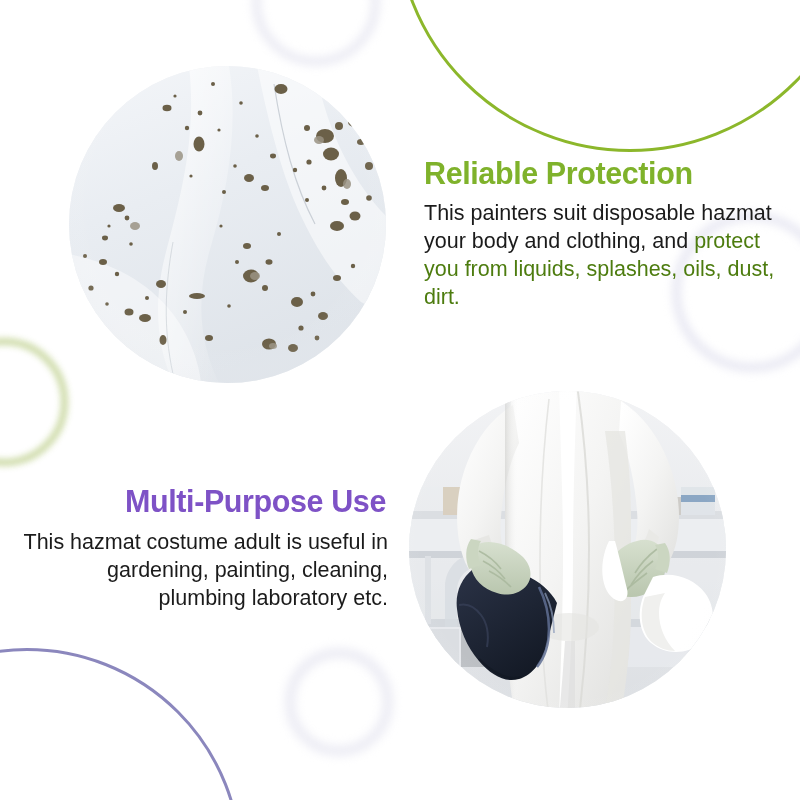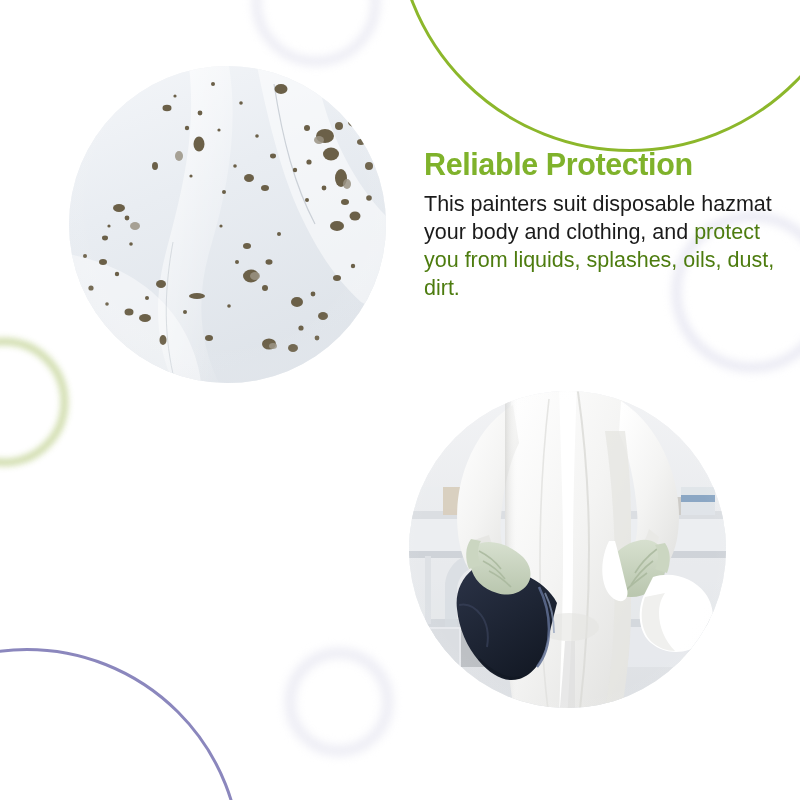--- a/index.html
+++ b/index.html
@@ -58,21 +58,21 @@
   }
 
   #photo-fabric { left:69px; top:66px; width:317px; height:317px; }
   #photo-suit  { left:409px; top:391px; width:317px; height:317px; }
 
   .photo svg { display:block; width:100%; height:100%; }
 
   
   .block { position:absolute; }
 
-  #block-protection { left:424px; top:148px; width:360px; text-align:left; }
+  #block-protection { left:424px; top:157px; width:360px; text-align:left; }
   #block-multiuse  { left:14px; top:485px; width:374px; text-align:right; }
 
   .heading {
     font-weight:bold;
     letter-spacing:-0.4px;
     line-height:1.06;
     white-space:nowrap;
   }
   #heading-protection { font-size:30.5px; color:#7fb22b; }
   #heading-multiuse   { font-size:30.5px; color:#7e52c6; margin-right:2px; }
@@ -308,14 +308,18 @@
 
       <rect width="317" height="317" fill="url(#vign2)"></rect>
     </svg>
   </div>
 
   <div class="block" id="block-protection">
     <div class="heading" id="heading-protection">Reliable Protection</div>
     <p class="body-text" id="body-protection"><span>This painters suit disposable hazmat your body and clothing, and </span><b>protect you from liquids, splashes, oils, dust, dirt.</b></p>
   </div>
 
+  <div class="block" id="block-multiuse">
+    <div class="heading" id="heading-multiuse">Multi-Purpose Use</div>
+    <p class="body-text" id="body-multiuse">This hazmat costume adult is useful in gardening, painting, cleaning, plumbing laboratory etc.</p>
+  </div>
 
 </div>
 
 </body></html>

